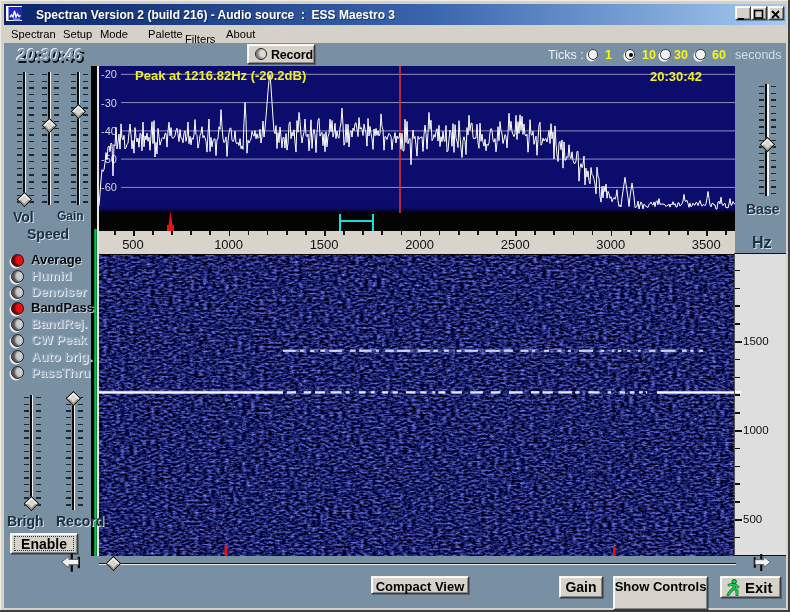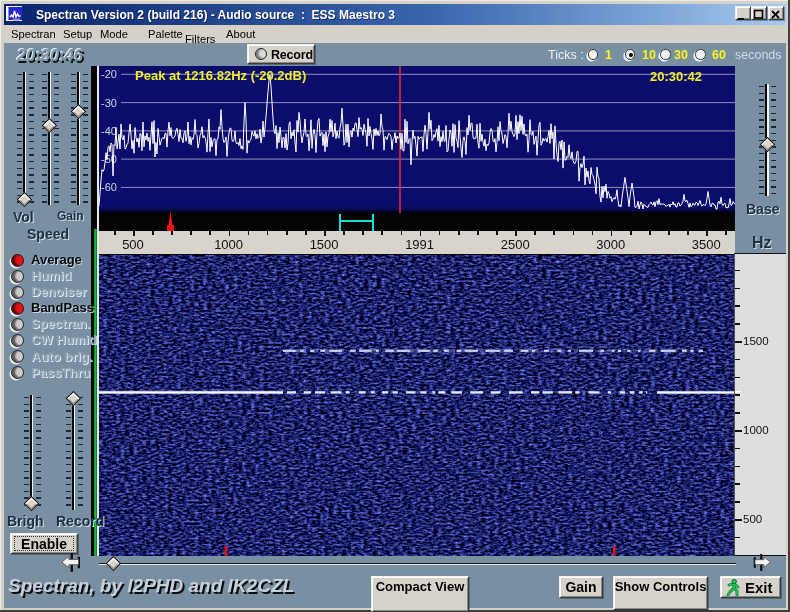--- a/index.html
+++ b/index.html
@@ -146,21 +146,21 @@
       <div style="position:absolute;left:511.8px;top:0;width:1.7px;height:5.5px;background:#111"></div>
       <div style="position:absolute;left:530.9px;top:0;width:1.7px;height:4.5px;background:#111"></div>
       <div style="position:absolute;left:550.0px;top:0;width:1.7px;height:4.5px;background:#111"></div>
       <div style="position:absolute;left:569.1px;top:0;width:1.7px;height:4.5px;background:#111"></div>
       <div style="position:absolute;left:588.2px;top:0;width:1.7px;height:4.5px;background:#111"></div>
       <div style="position:absolute;left:607.3px;top:0;width:1.7px;height:5.5px;background:#111"></div>
       <div style="position:absolute;left:626.4px;top:0;width:1.7px;height:4.5px;background:#111"></div>
       <div style="position:absolute;left:14.0px;top:6px;width:40px;text-align:center;font-size:13px;color:#111">500</div>
       <div style="position:absolute;left:109.6px;top:6px;width:40px;text-align:center;font-size:13px;color:#111">1000</div>
       <div style="position:absolute;left:205.1px;top:6px;width:40px;text-align:center;font-size:13px;color:#111">1500</div>
-      <div style="position:absolute;left:300.6px;top:6px;width:40px;text-align:center;font-size:13px;color:#111">1991</div>
+      <div style="position:absolute;left:300.6px;top:6px;width:40px;text-align:center;font-size:13px;color:#111">2000</div>
       <div style="position:absolute;left:396.2px;top:6px;width:40px;text-align:center;font-size:13px;color:#111">2500</div>
       <div style="position:absolute;left:491.8px;top:6px;width:40px;text-align:center;font-size:13px;color:#111">3000</div>
       <div style="position:absolute;left:587.3px;top:6px;width:40px;text-align:center;font-size:13px;color:#111">3500</div>
 </div>
 
 <div class="abs" style="left:95px;top:210.5px;width:636px;height:2.5px;background:#0a0a0a"></div>
 <svg class="abs" style="left:95px;top:212px" width="636" height="301" viewBox="0 0 636 301">
   <defs>
     <filter id="wfn" x="0" y="0" width="100%" height="100%" color-interpolation-filters="sRGB">
       <feTurbulence type="fractalNoise" baseFrequency="0.23 0.47" numOctaves="3" seed="11"></feTurbulence>
@@ -338,23 +338,23 @@
 <div class="abs eng" style="left:23px;top:183px;font-size:14px">Speed</div>
 <div class="led" style="top:210.5px;background:#e81414"></div>
     <div class="rlab-on" style="top:209.0px">Average</div>
     <div class="led" style="top:226.5px;background:#cbcbcb"></div>
     <div class="rlab-off" style="top:225.0px">Humid</div>
     <div class="led" style="top:242.5px;background:#cbcbcb"></div>
     <div class="rlab-off" style="top:241.0px">Denoiser</div>
     <div class="led" style="top:258.5px;background:#e81414"></div>
     <div class="rlab-on" style="top:257.0px">BandPass</div>
     <div class="led" style="top:274.5px;background:#cbcbcb"></div>
-    <div class="rlab-off" style="top:273.0px">Spectran.</div>
+    <div class="rlab-off" style="top:273.0px">BandRej.</div>
     <div class="led" style="top:290.5px;background:#cbcbcb"></div>
-    <div class="rlab-off" style="top:289.0px">CW Humid</div>
+    <div class="rlab-off" style="top:289.0px">CW Peak</div>
     <div class="led" style="top:307.0px;background:#cbcbcb"></div>
     <div class="rlab-off" style="top:305.5px">Auto brig.</div>
     <div class="led" style="top:323.0px;background:#cbcbcb"></div>
     <div class="rlab-off" style="top:321.5px">PassThru</div>
 <div class="abs eng" style="left:3px;top:470px;font-size:14px">Brigh</div>
 <div class="abs eng" style="left:52px;top:470px;font-size:14px">Record</div>
 <div class="btn" style="left:6px;top:490px;width:68px;height:21px">
   <div style="position:absolute;left:3px;top:2px;right:3px;bottom:2px;border:1px dotted #333"></div>
   <div style="position:absolute;left:0;right:0;top:2px;font-weight:bold;font-size:14px">Enable</div>
 </div>
@@ -365,22 +365,21 @@
   <rect x="12" y="0" width="2.6" height="21" fill="#0a0a0a"></rect>
   <rect x="20" y="4" width="2.6" height="13" fill="#0a0a0a"></rect>
   <polygon points="2,10 10,3.5 10,7 21,7 21,13 10,13 10,16.5" fill="#f2f2f2" stroke="#555" stroke-width="1"></polygon>
 </svg>
 <svg class="abs" style="left:746px;top:511px" width="23" height="17" viewBox="0 0 26 21">
   <rect x="11.4" y="0" width="2.6" height="21" fill="#0a0a0a"></rect>
   <rect x="3.4" y="4" width="2.6" height="13" fill="#0a0a0a"></rect>
   <polygon points="24,10 16,3.5 16,7 5,7 5,13 16,13 16,16.5" fill="#f2f2f2" stroke="#555" stroke-width="1"></polygon>
 </svg>
 
-<div class="abs" style="left:4px;top:532px;font-size:19px;font-weight:bold;font-style:italic;color:#c6d0d9;text-shadow:2px 2px 0 #0b0e11;white-space:nowrap">Spectran, by I2PHD and IK2CZL</div>
-<div class="btn" style="left:367px;top:533px;width:98px;height:36px;font-weight:bold;font-size:13px;line-height:20px">Compact View</div>
+<div class="btn" style="left:367px;top:533px;width:98px;height:18px;font-weight:bold;font-size:13px;line-height:20px">Compact View</div>
 <div class="btn" style="left:555px;top:533px;width:44px;height:22px;font-weight:bold;font-size:14px;line-height:20px">Gain</div>
 <div class="btn" style="left:609px;top:533px;width:95px;height:34px;font-weight:bold;font-size:13px;line-height:20px">Show Controls</div>
 <div class="btn" style="left:716px;top:533px;width:61px;height:22px">
   <svg style="position:absolute;left:5px;top:2px" width="16" height="17" viewBox="0 0 16 17">
     <g stroke="#063" stroke-width="2.8" fill="none" stroke-linecap="round">
       <path d="M8 4 L8 9"></path>
           <path d="M3 6 L8 5 L12 8"></path>
           <path d="M8 9 L4 13 L2 16"></path>
           <path d="M8 9 L11 12 L11 16"></path>
     </g>

